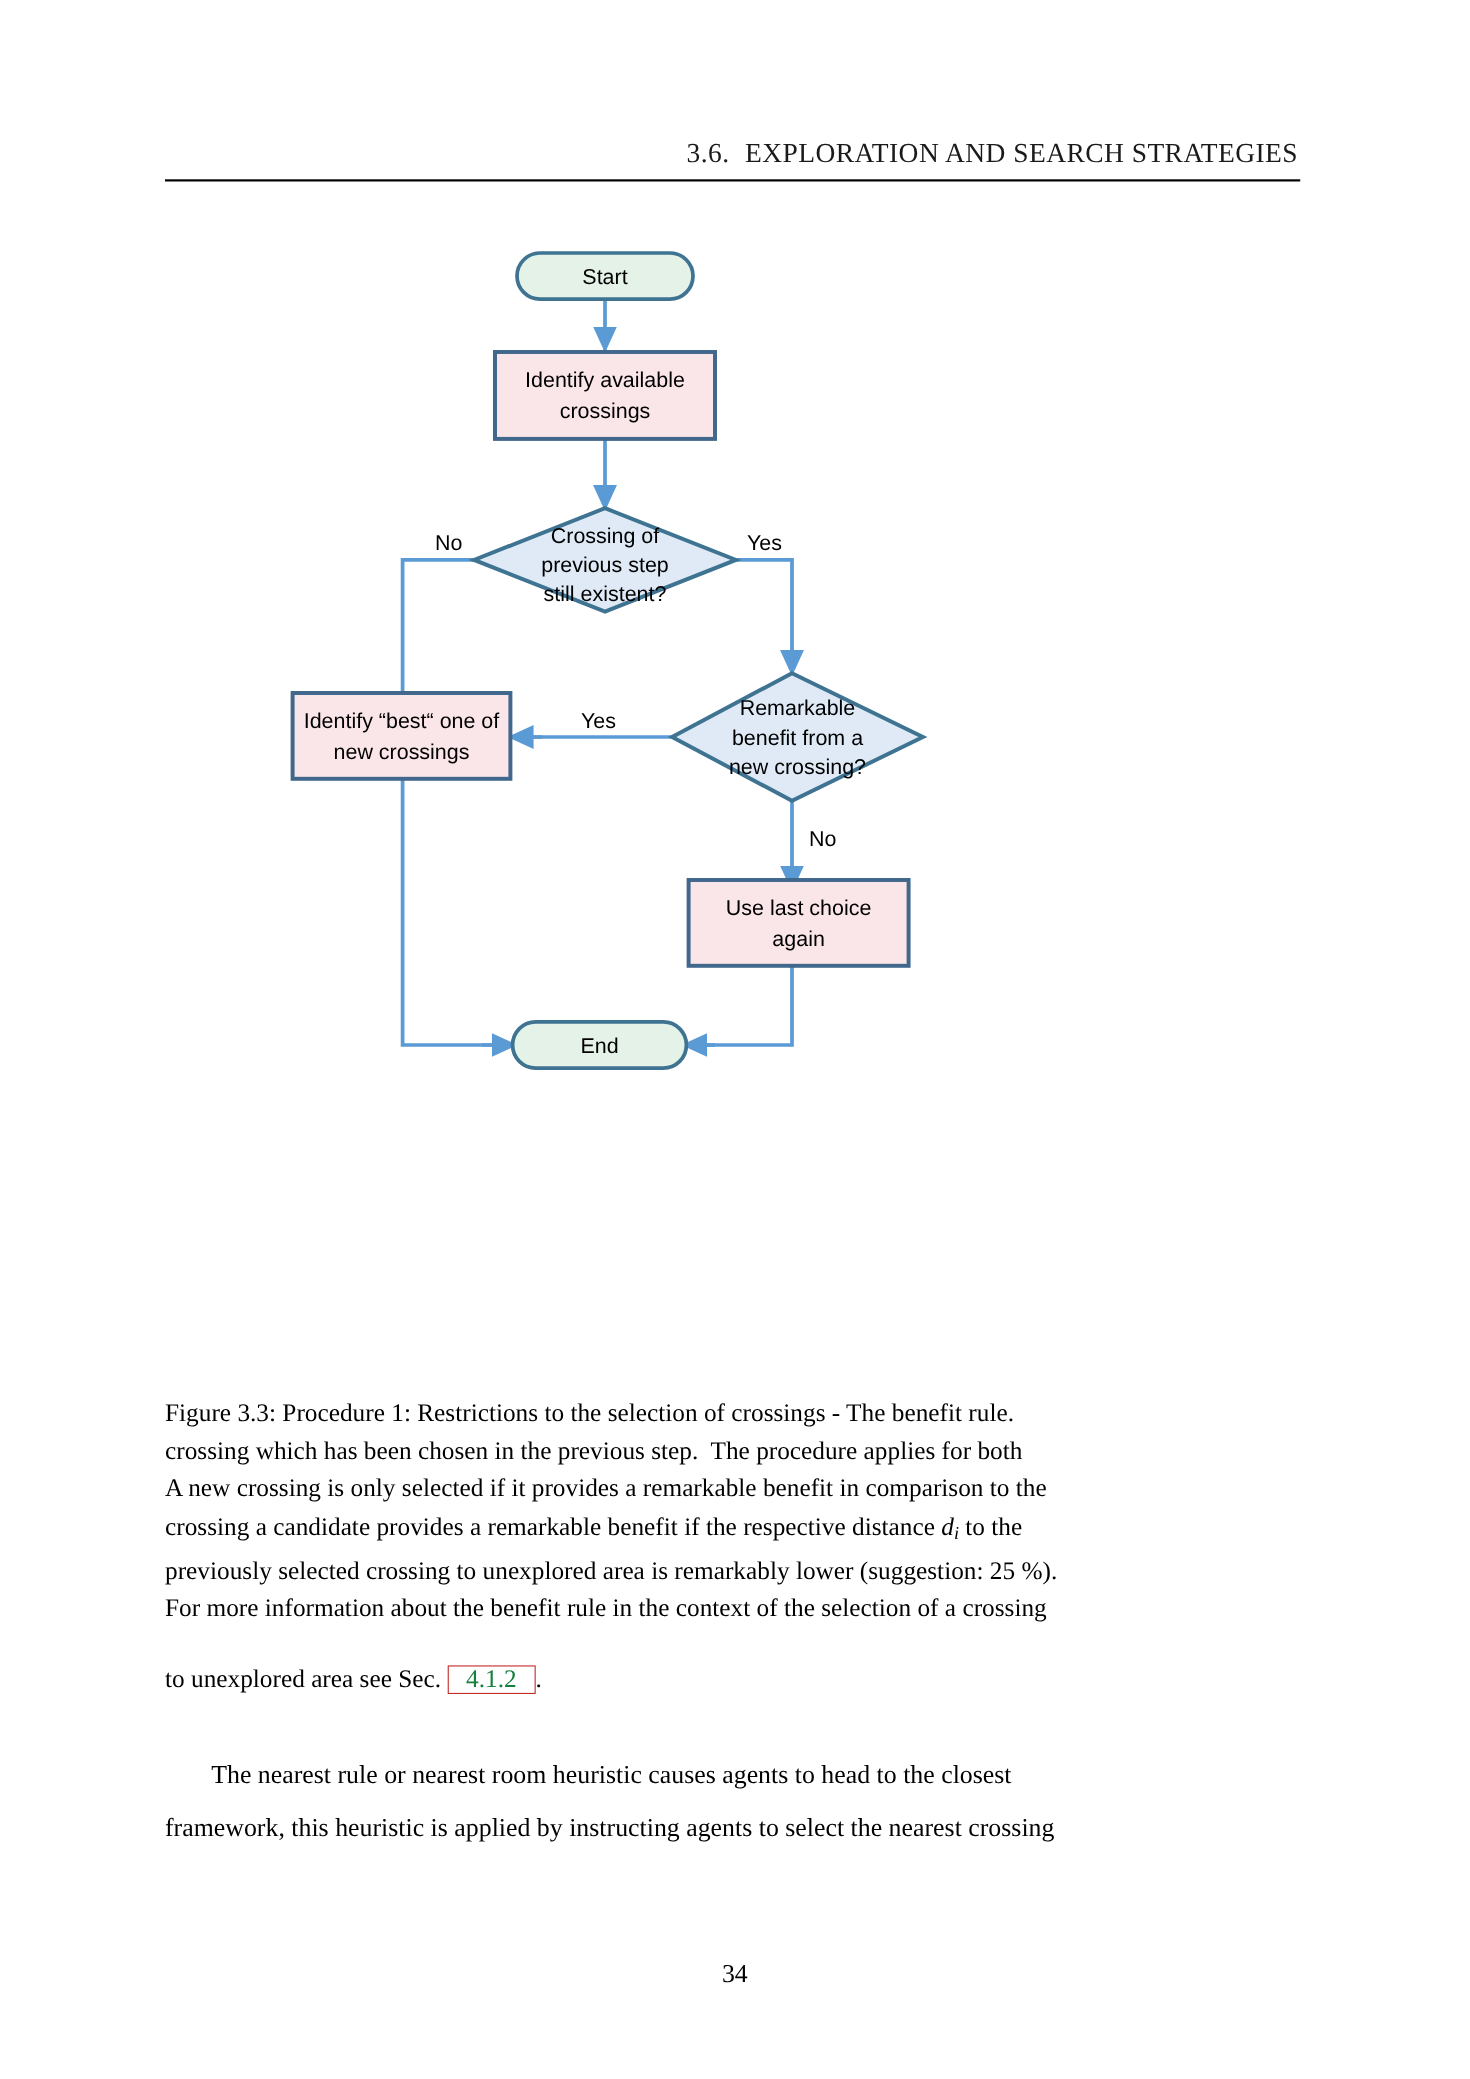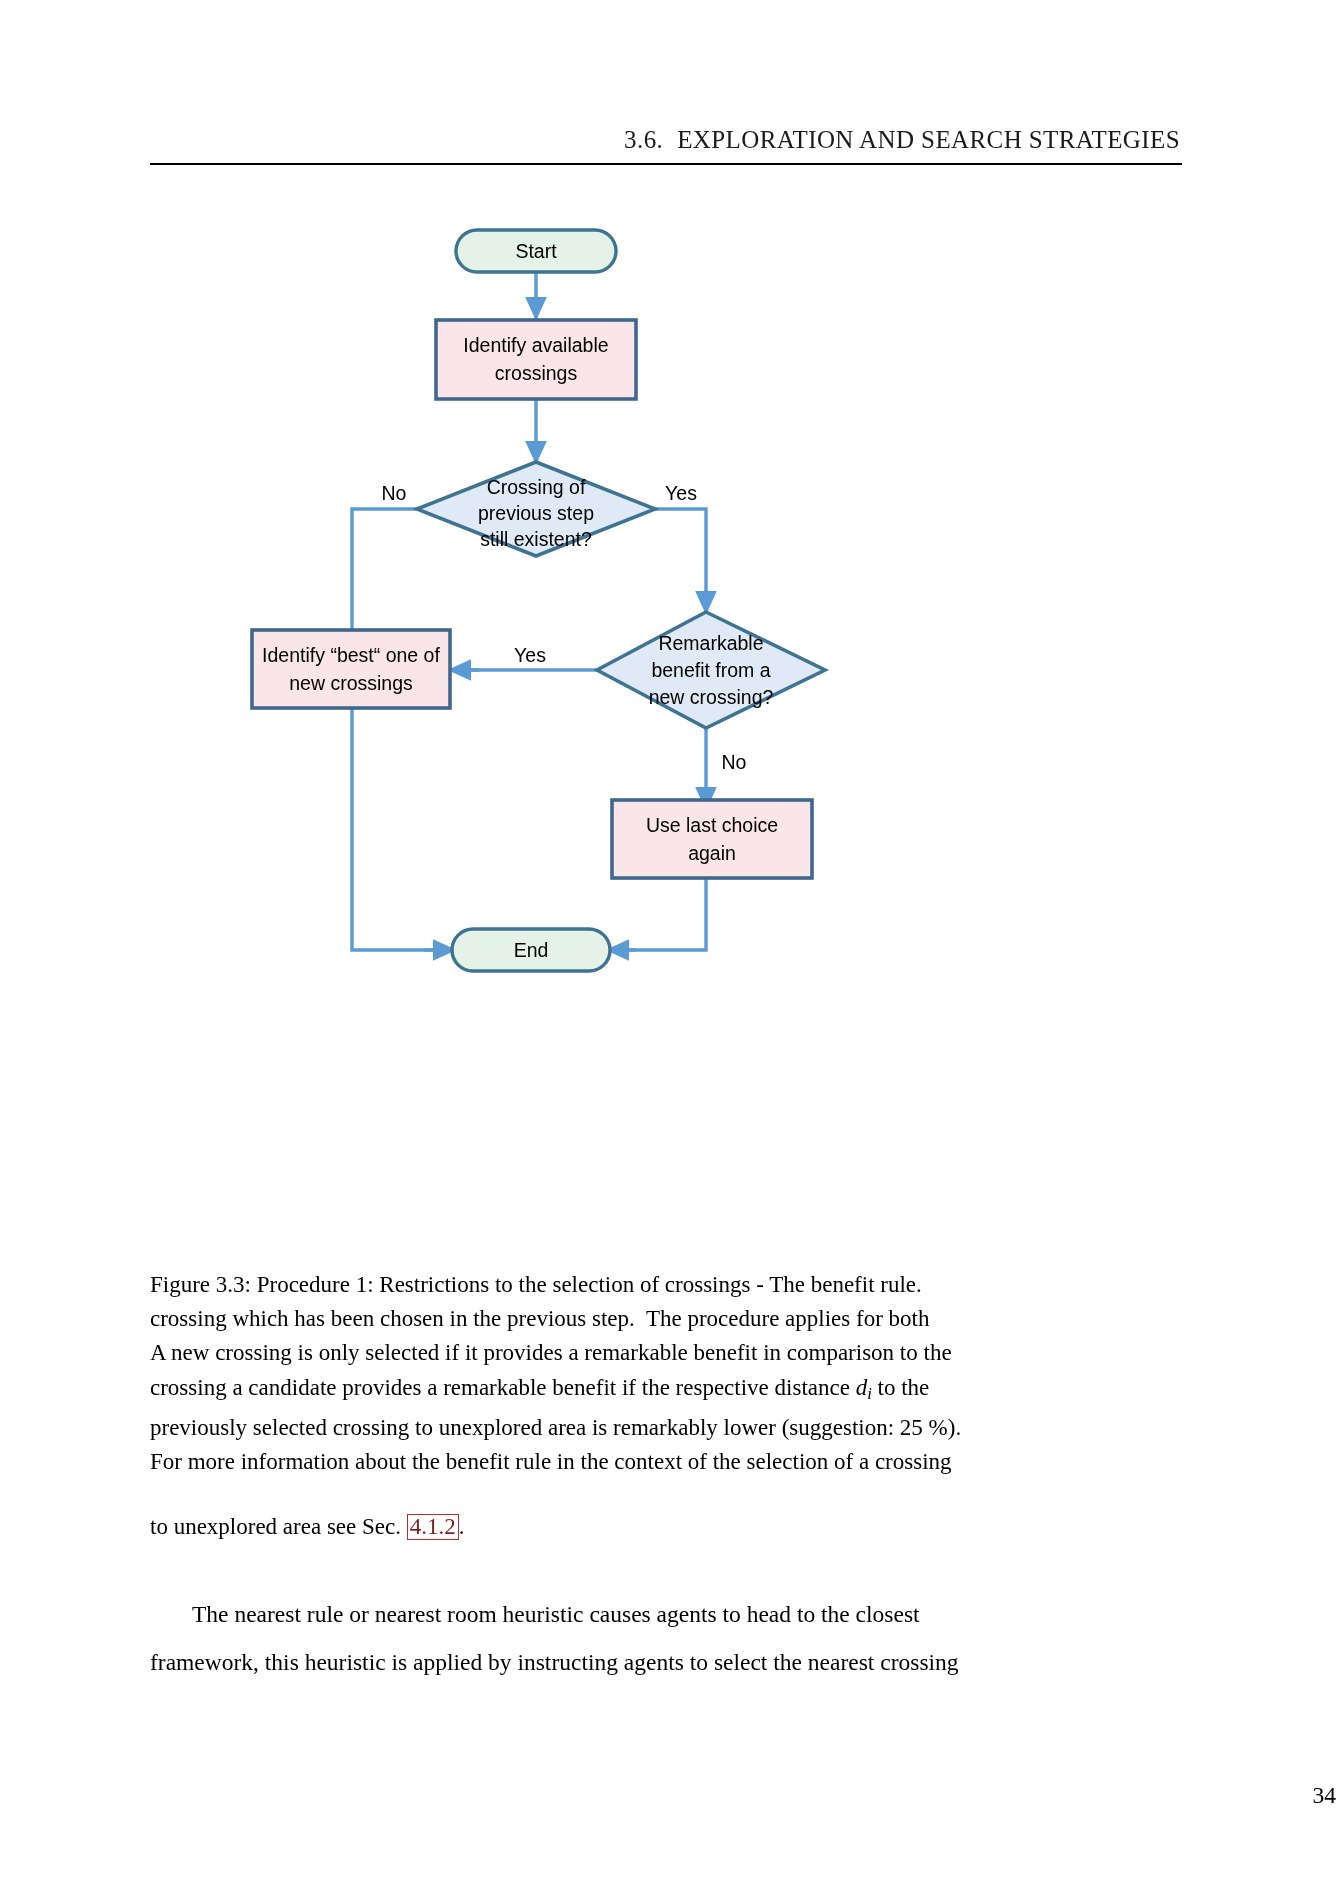--- a/index.html
+++ b/index.html
@@ -36,21 +36,21 @@
     left: 150px;
     top: 163px;
     width: 1032px;
     height: 1.6px;
     background: #000000;
   }
 
   
   .figure {
     position: absolute;
-    left: 134px;
+    left: 148px;
     top: 200px;
     width: 1032px;
     height: 800px;
   }
   .fig-svg { display: block; }
 
   .node-text {
     font-family: "Liberation Sans", sans-serif;
     font-size: 19.5px;
     fill: #000000;
@@ -84,33 +84,33 @@
     font-size: 23.5px;
     line-height: 48px;
     text-align: justify;
     color: #000000;
   }
   .body-par .indent { display: inline-block; width: 42px; }
 
   
   .xref {
     border: 1.4px solid #c22a2a;
-    padding: 0 2px;
-    color: #7f1d1d;
+    padding: 0 16px;
+    color: #15803d;
     display: inline-block;
     line-height: 1.05;
     margin-top: 35px;
   }
 
   .folio {
     position: absolute;
     left: 0;
     top: 1782px;
     width: 1336px;
-    text-align: right;
+    text-align: center;
     font-family: "Liberation Serif", serif;
     font-size: 23.5px;
     color: #000000;
   }
 
   
   .jline { display: block; white-space: pre; }
   .bline { display: block; white-space: pre; }
   .mathvar { font-family: "Liberation Serif", serif; font-style: italic; }
   .mathsub { font-size: 0.72em; vertical-align: -0.25em; font-style: italic; }

